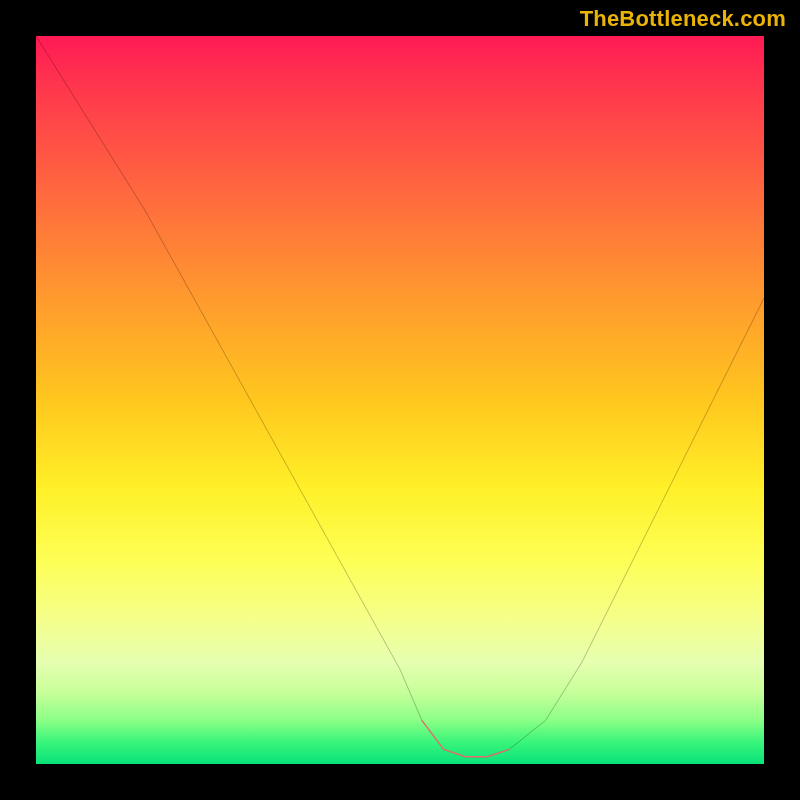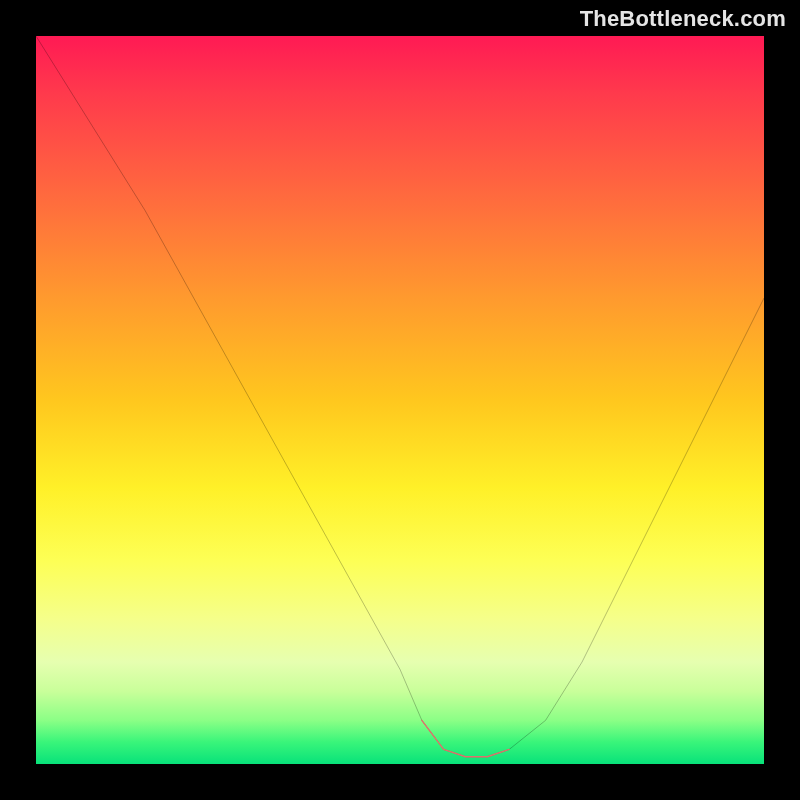--- a/index.html
+++ b/index.html
@@ -16,21 +16,21 @@
     width: 800px;
     height: 800px;
     background: #000;
   }
   .watermark {
     position: absolute;
     top: 6px;
     right: 14px;
     font-size: 22px;
     font-weight: 600;
-    color: #e5e5e5;
+    color: #eab308;
     letter-spacing: 0.2px;
   }
   .plot-area {
     position: absolute;
     left: 36px;
     top: 36px;
     width: 728px;
     height: 728px;
     
     background: linear-gradient(to bottom,

